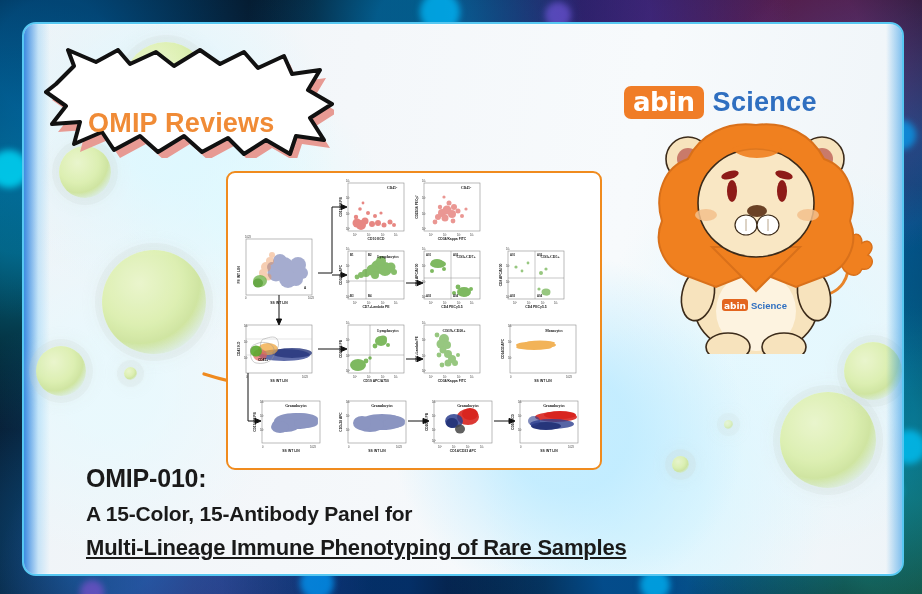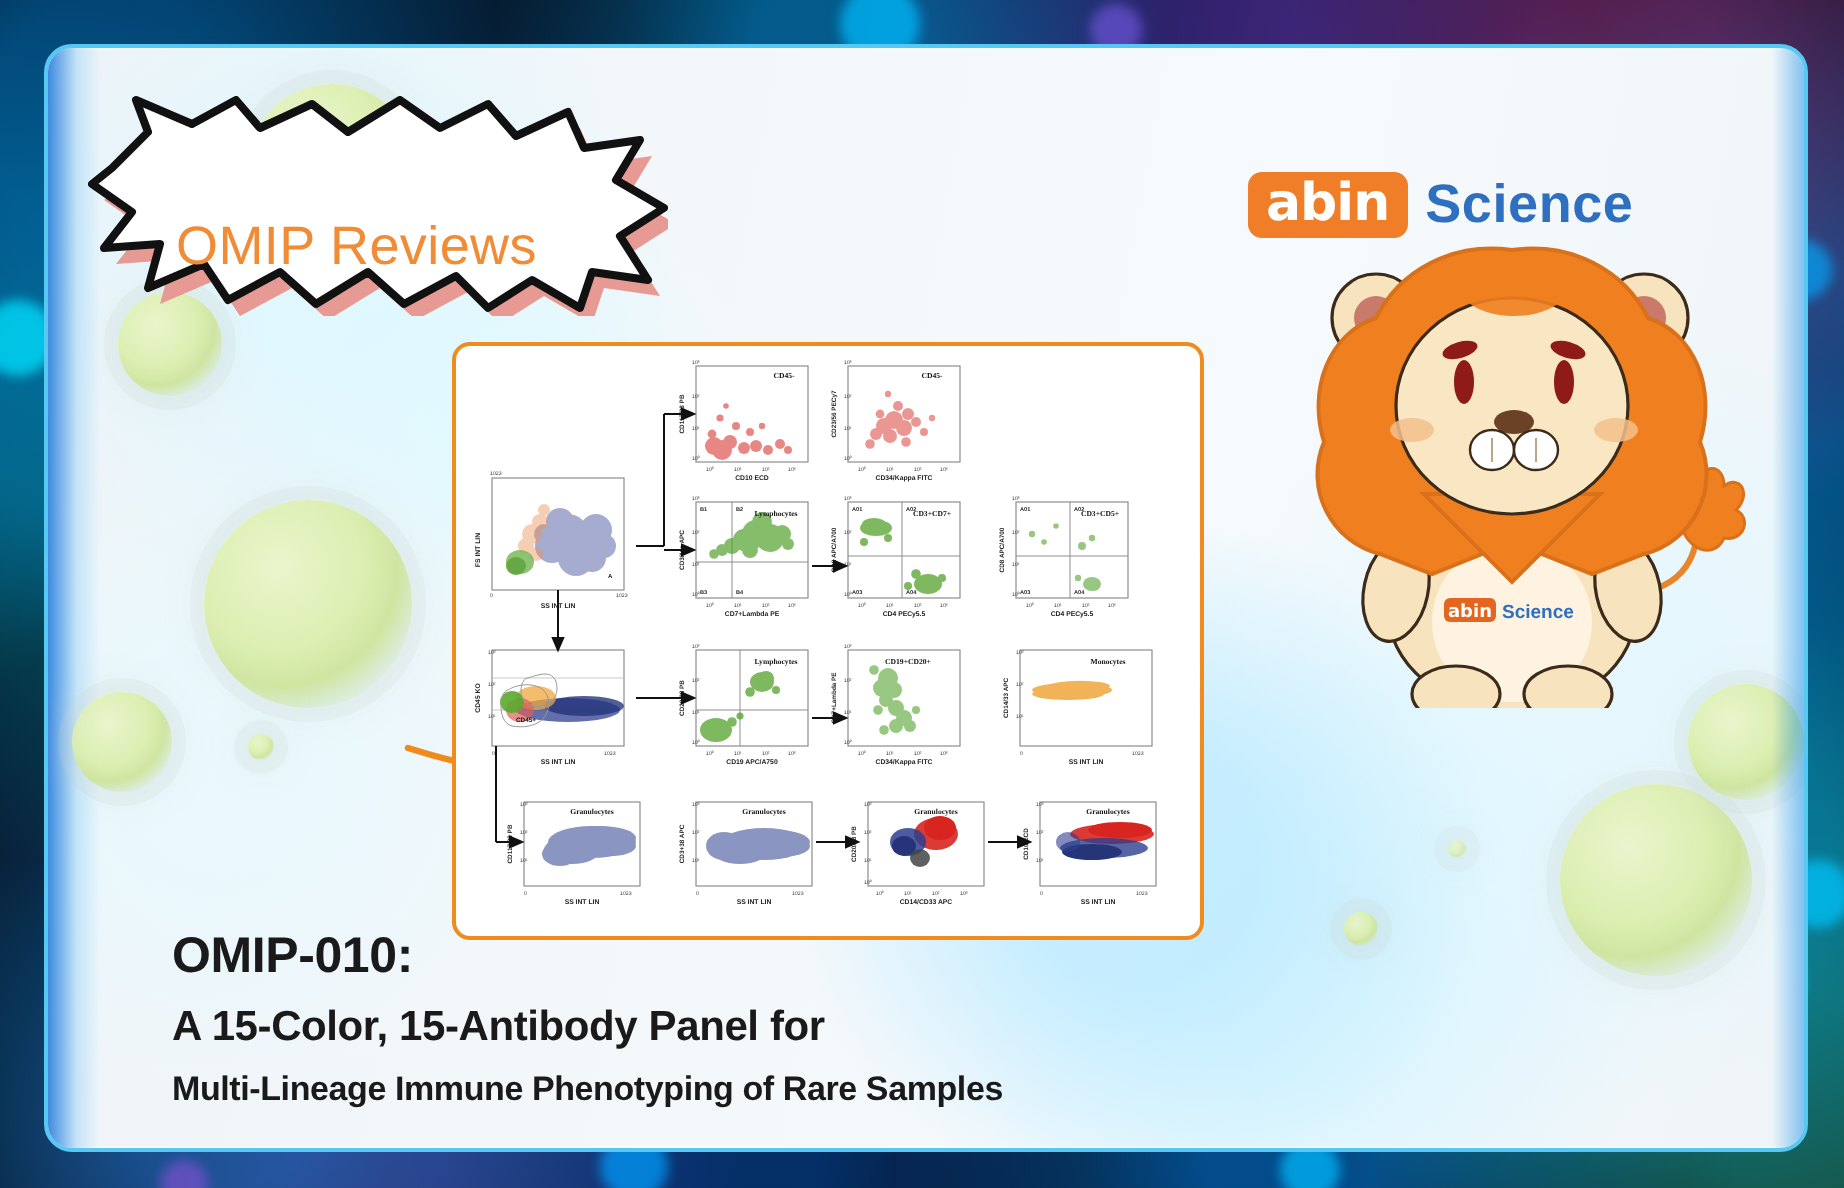--- a/index.html
+++ b/index.html
@@ -53,21 +53,21 @@
   
   .cell{position:absolute;border-radius:50%;
     background:radial-gradient(circle at 36% 32%, #eaf5c8 0%, #dcefab 42%, #cde398 62%, rgba(205,225,200,.5) 78%, rgba(225,232,228,.15) 100%);
     box-shadow:0 0 0 7px rgba(200,210,205,.20), 0 0 16px 6px rgba(210,218,212,.25);
     opacity:.9;}
 
   
   .burst{position:absolute;left:20px;top:24px;width:290px;height:110px;}
   .burst svg{display:block;}
   .burst-text{position:absolute;left:44px;top:60px;
-    font-size:27px;font-weight:normal;color:#f08b36;letter-spacing:.2px;}
+    font-size:27px;font-weight:bold;color:#f08b36;letter-spacing:.2px;}
 
   
   .logo{position:absolute;left:600px;top:62px;display:flex;align-items:center;gap:9px;}
   .logo-mark{background:#f07d27;border-radius:7px;padding:3px 9px 4px 9px;
       font-size:26px;font-weight:bold;color:#ffffff;line-height:1;
       font-family:"DejaVu Sans",sans-serif;letter-spacing:-.5px;}
   .logo-word{font-size:27px;font-weight:bold;color:#2f6fc0;letter-spacing:.3px;}
 
   
   .lion{position:absolute;left:612px;top:95px;width:245px;height:235px;}
@@ -75,21 +75,21 @@
 
   
   .figure{position:absolute;left:202px;top:147px;width:372px;height:295px;
     border:2px solid #f08b1e;border-radius:9px;background:#ffffff;overflow:hidden;}
   .fig-inner{position:absolute;inset:0;padding:4px;}
 
   
   .title-block{position:absolute;left:62px;top:440px;width:760px;color:#1a1a1a;}
   .t1{font-size:25px;font-weight:bold;letter-spacing:-.2px;margin-bottom:9px;}
   .t2{font-size:21px;font-weight:bold;letter-spacing:-.2px;margin-bottom:9px;}
-  .t3{font-size:17px;font-weight:bold;letter-spacing:-.2px;}
+  .t3{font-size:22px;font-weight:bold;letter-spacing:-.2px;text-decoration:underline;}
 </style>
 </head>
 <body>
 
 <div class="stage">
 
   <div class="bg"></div>
   <div class="bokeh" style="left:-10px;top:150px;width:38px;height:38px;background:rgba(0,225,255,.75)"></div>
   <div class="bokeh" style="left:420px;top:-8px;width:40px;height:40px;background:rgba(0,190,255,.7)"></div>
   <div class="bokeh" style="left:545px;top:2px;width:26px;height:26px;background:rgba(120,90,230,.6)"></div>

